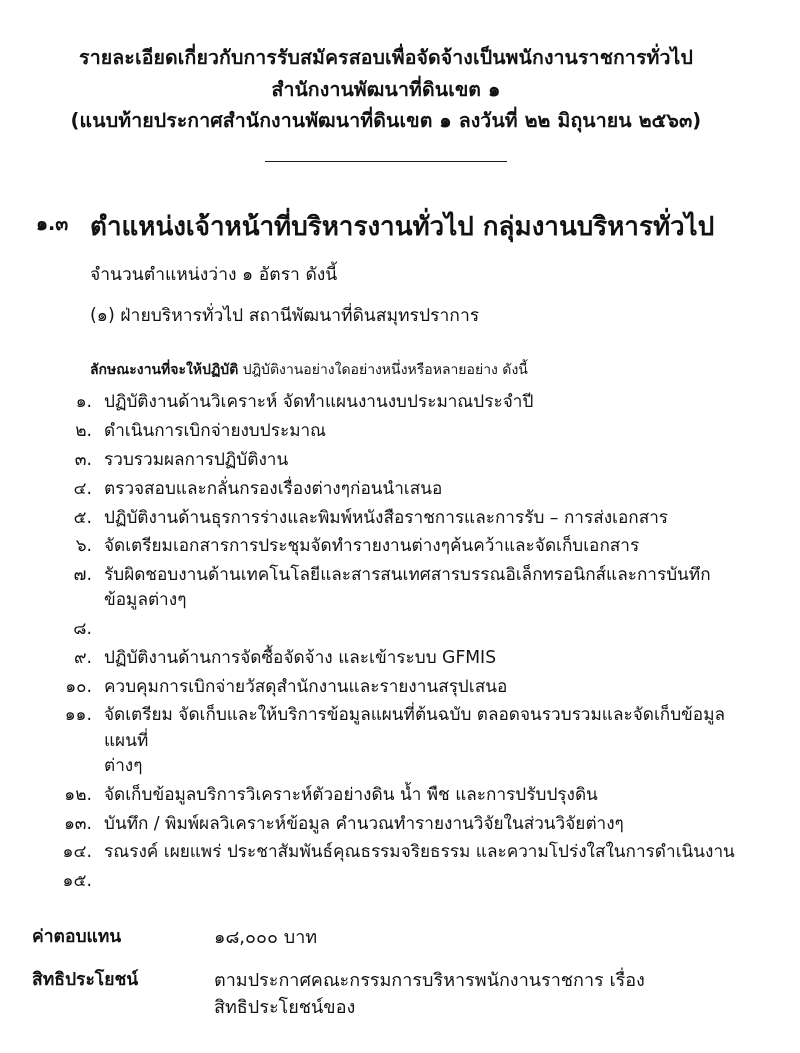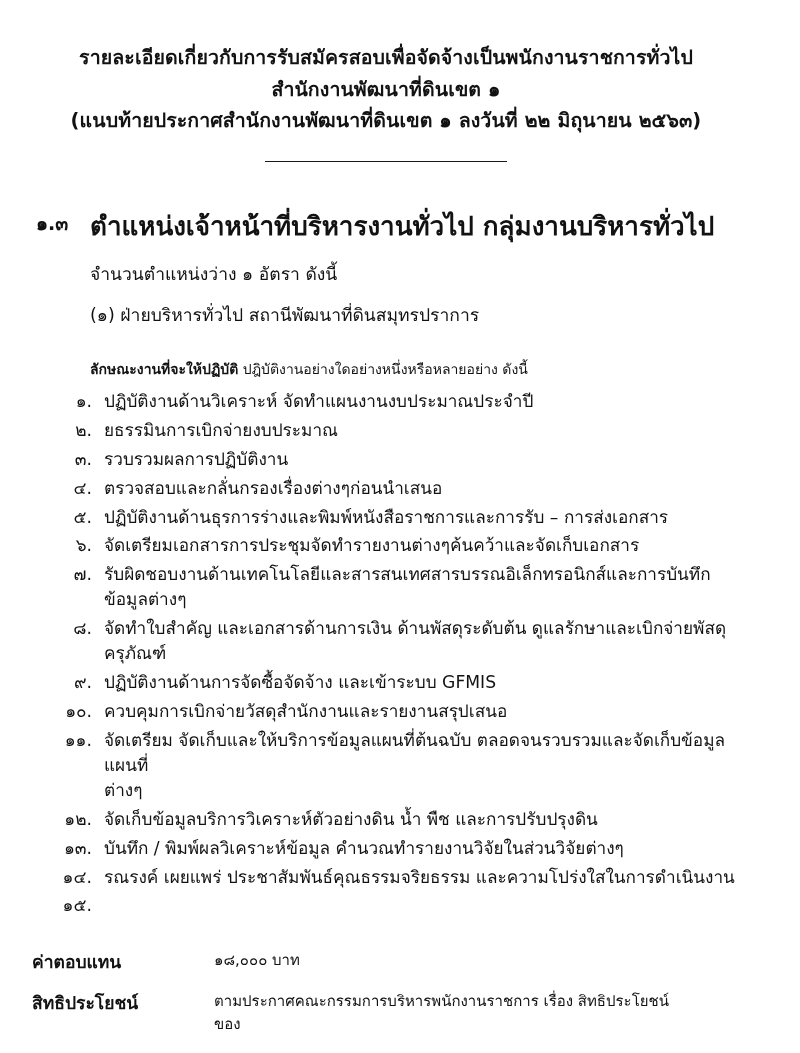--- a/index.html
+++ b/index.html
@@ -134,21 +134,21 @@
     margin-bottom: 15px;
   }
   .dlabel {
     flex: 0 0 182px;
     font-size: 17.5px;
     font-weight: 700;
     line-height: 1.5;
   }
   .dvalue {
     flex: 1 1 auto;
-    font-size: 15px;
+    font-size: 18px;
     line-height: 1.52;
     padding-right: 60px;
   }
 </style>
 </head>
 <body>
 
 <div class="page">
 
   <div class="doc-header">
@@ -175,21 +175,21 @@
     <b>ลักษณะงานที่จะให้ปฏิบัติ</b><span> ปฎิบัติงานอย่างใดอย่างหนึ่งหรือหลายอย่าง ดังนี้</span>
   </div>
 
   <ol class="duties" id="duties-list">
       <li>
         <span class="d-num">๑.</span>
         <span class="d-text"><span>ปฏิบัติงานด้านวิเคราะห์ จัดทำแผนงานงบประมาณประจำปี</span></span>
       </li>
       <li>
         <span class="d-num">๒.</span>
-        <span class="d-text"><span>ยธรรมินการเบิกจ่ายงบประมาณ</span></span>
+        <span class="d-text"><span>ดำเนินการเบิกจ่ายงบประมาณ</span></span>
       </li>
       <li>
         <span class="d-num">๓.</span>
         <span class="d-text"><span>รวบรวมผลการปฏิบัติงาน</span></span>
       </li>
       <li>
         <span class="d-num">๔.</span>
         <span class="d-text"><span>ตรวจสอบและกลั่นกรองเรื่องต่างๆก่อนนำเสนอ</span></span>
       </li>
       <li>
@@ -199,21 +199,20 @@
       <li>
         <span class="d-num">๖.</span>
         <span class="d-text"><span>จัดเตรียมเอกสารการประชุมจัดทำรายงานต่างๆค้นคว้าและจัดเก็บเอกสาร</span></span>
       </li>
       <li>
         <span class="d-num">๗.</span>
         <span class="d-text"><span>รับผิดชอบงานด้านเทคโนโลยีและสารสนเทศสารบรรณอิเล็กทรอนิกส์และการบันทึกข้อมูลต่างๆ</span></span>
       </li>
       <li>
         <span class="d-num">๘.</span>
-        <span class="d-text"><span>จัดทำใบสำคัญ และเอกสารด้านการเงิน ด้านพัสดุระดับต้น ดูแลรักษาและเบิกจ่ายพัสดุครุภัณฑ์</span></span>
       </li>
       <li>
         <span class="d-num">๙.</span>
         <span class="d-text"><span>ปฏิบัติงานด้านการจัดซื้อจัดจ้าง และเข้าระบบ GFMIS</span></span>
       </li>
       <li>
         <span class="d-num">๑๐.</span>
         <span class="d-text"><span>ควบคุมการเบิกจ่ายวัสดุสำนักงานและรายงานสรุปเสนอ</span></span>
       </li>
       <li>

